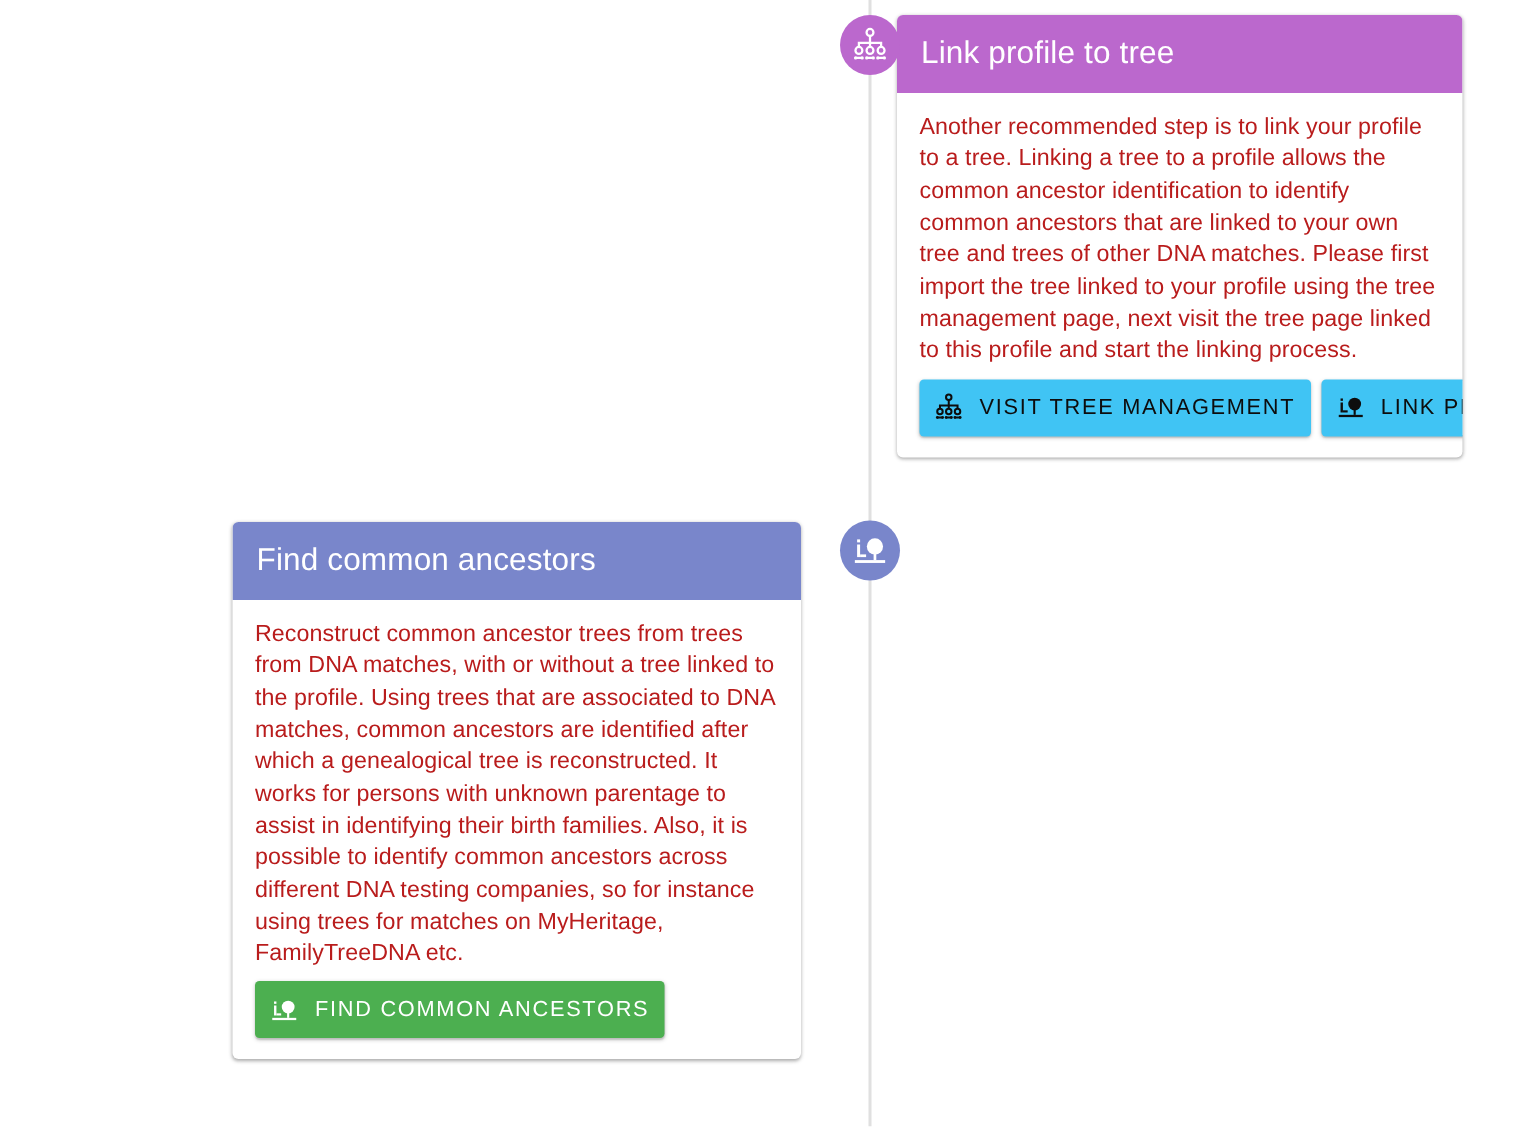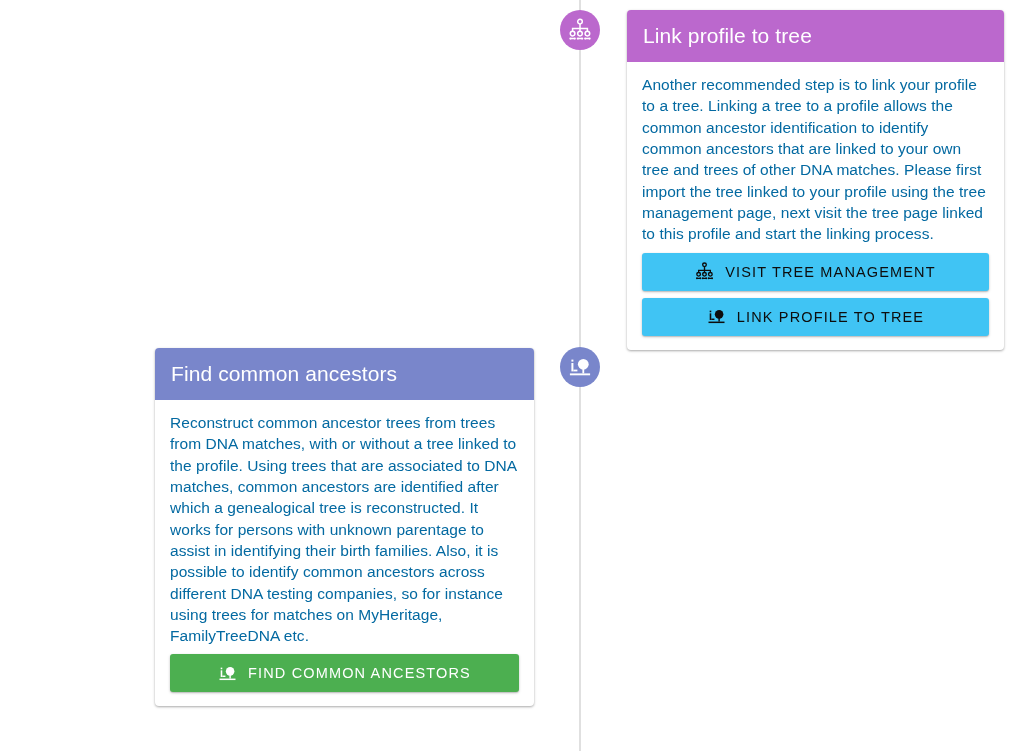--- a/index.html
+++ b/index.html
@@ -59,30 +59,30 @@
     padding: 13px 16px 14px 16px;
     color: #ffffff;
     font-size: 21px;
     font-weight: 400;
     line-height: 1.2;
     letter-spacing: 0.1px;
   }
 
   .card-body {
     padding: 12px 14px 2px 15px;
-    color: #0369a1;
+    color: #b91c1c;
     font-size: 15.5px;
     line-height: 21.3px;
     letter-spacing: 0.05px;
   }
 
   .card-actions {
     padding: 6px 15px 14px 15px;
     display: flex;
-    flex-direction: column;
+    flex-direction: row;
     gap: 7px;
   }
 
   .btn {
     display: flex;
     align-items: center;
     justify-content: center;
     gap: 11px;
     border: none;
     border-radius: 3px;
@@ -96,21 +96,21 @@
     white-space: nowrap;
     padding: 0 10px;
   }
   .btn svg { display: block; flex: none; }
 
   .btn-blue  { background: #40c4f4; color: #0d0d0d; }
   .btn-green { background: #4caf50; color: #ffffff; }
 
   
   #card-link-profile {
-    left: 627px;
+    left: 598px;
     top: 10px;
     width: 377px;
   }
   #card-link-profile .card-header { background: #bb68cd; }
 
   
   #card-find-ancestors {
     left: 155px;
     top: 348px;
     width: 379px;

